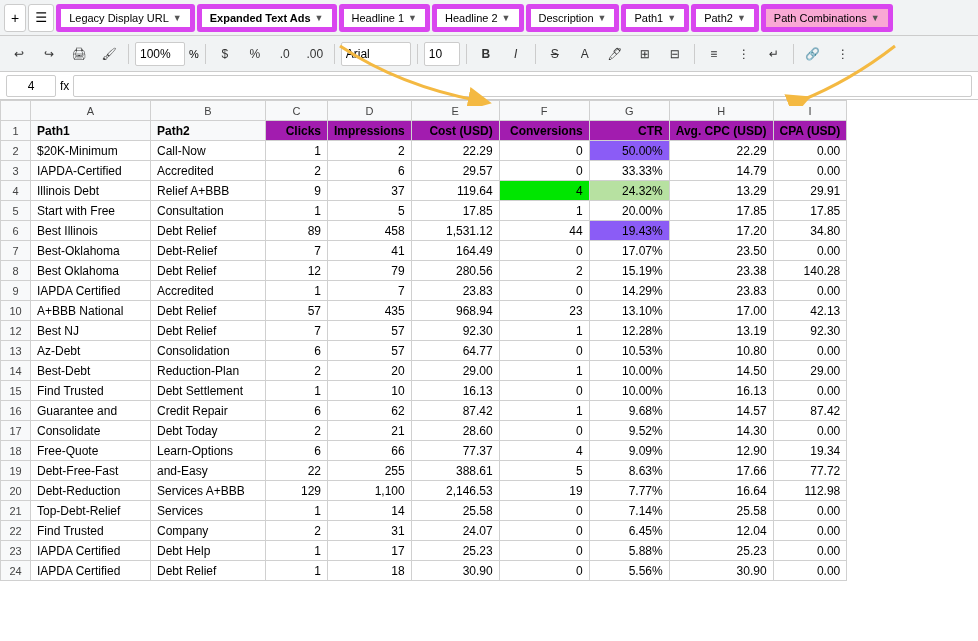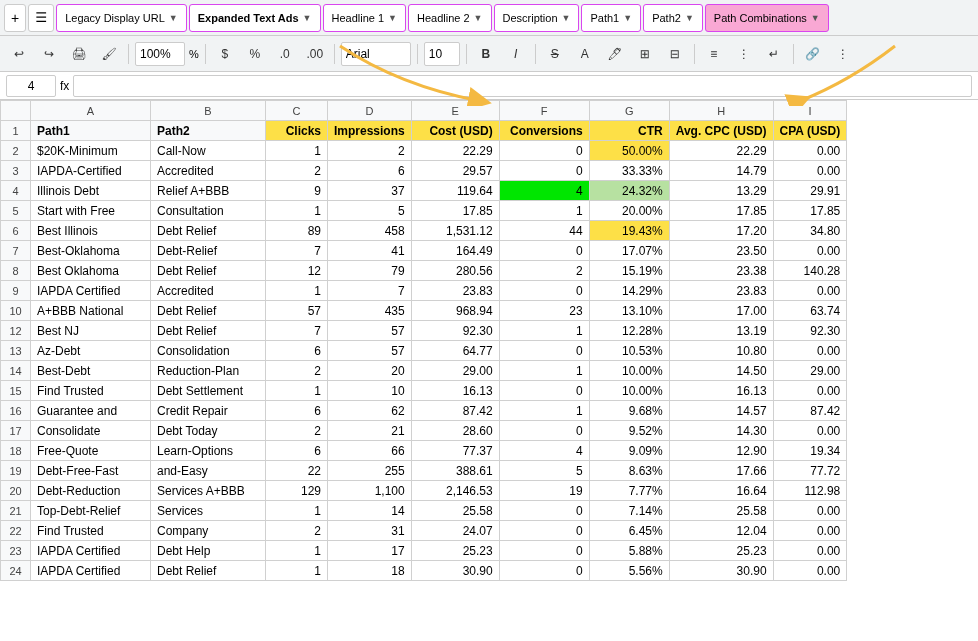--- a/index.html
+++ b/index.html
@@ -13,21 +13,21 @@
       background: #f1f3f4;
       border-bottom: 1px solid #ccc;
       padding: 0 4px;
       gap: 2px;
     }
     .tab-btn {
       display: flex;
       align-items: center;
       height: 28px;
       padding: 6px 8px;
-      border: 1px solid #d946ef;
+      border: 5px solid #d946ef;
       border-radius: 3px;
       background: #fff;
       font-size: 11px;
       cursor: pointer;
       white-space: nowrap;
       gap: 4px;
     }
     .tab-btn .arrow { font-size: 9px; color: #555; }
     .tab-add { display: flex; align-items: center; height: 28px; padding: 0 6px; border: 1px solid #ccc; border-radius: 3px; background: #fff; cursor: pointer; font-size: 14px; }
     .tab-menu { display: flex; align-items: center; height: 28px; padding: 0 6px; border: 1px solid #ccc; border-radius: 3px; background: #fff; cursor: pointer; }
@@ -111,26 +111,26 @@
       color: #444;
       width: 30px;
       min-width: 30px;
     }
     .data-header {
       background: #f8f9fa;
       font-weight: bold;
       text-align: left;
     }
     .data-header-num {
-      background: #fde047;
+      background: #a21caf;
       font-weight: bold;
       text-align: right;
     }
     .num-cell { text-align: right; }
-    .bg-green { background-color: #fde047; color: #000; }
+    .bg-green { background-color: #8b5cf6; color: #000; }
     .bg-light-green { background-color: #b7e1a1; color: #000; padding-left: 8px; }
     .bg-bright-green { background-color: #00e600; color: #000; }
   </style>
 </head>
 <body>
 
 <div class="tabs-row">
   <button class="tab-add">+</button>
   <button class="tab-menu">☰</button>
   <button class="tab-btn">
@@ -348,21 +348,21 @@
         <tr>
     <td class="row-num">10</td>
     <td>A+BBB National</td>
     <td>Debt Relief</td>
     <td class="num-cell">57</td>
     <td class="num-cell">435</td>
     <td class="num-cell">968.94</td>
     <td class="num-cell ">23</td>
     <td class="num-cell ">13.10%</td>
     <td class="num-cell">17.00</td>
-    <td class="num-cell">63.74</td>
+    <td class="num-cell">42.13</td>
   </tr>
         <tr>
     <td class="row-num">12</td>
     <td>Best NJ</td>
     <td>Debt Relief</td>
     <td class="num-cell">7</td>
     <td class="num-cell">57</td>
     <td class="num-cell">92.30</td>
     <td class="num-cell ">1</td>
     <td class="num-cell ">12.28%</td>

